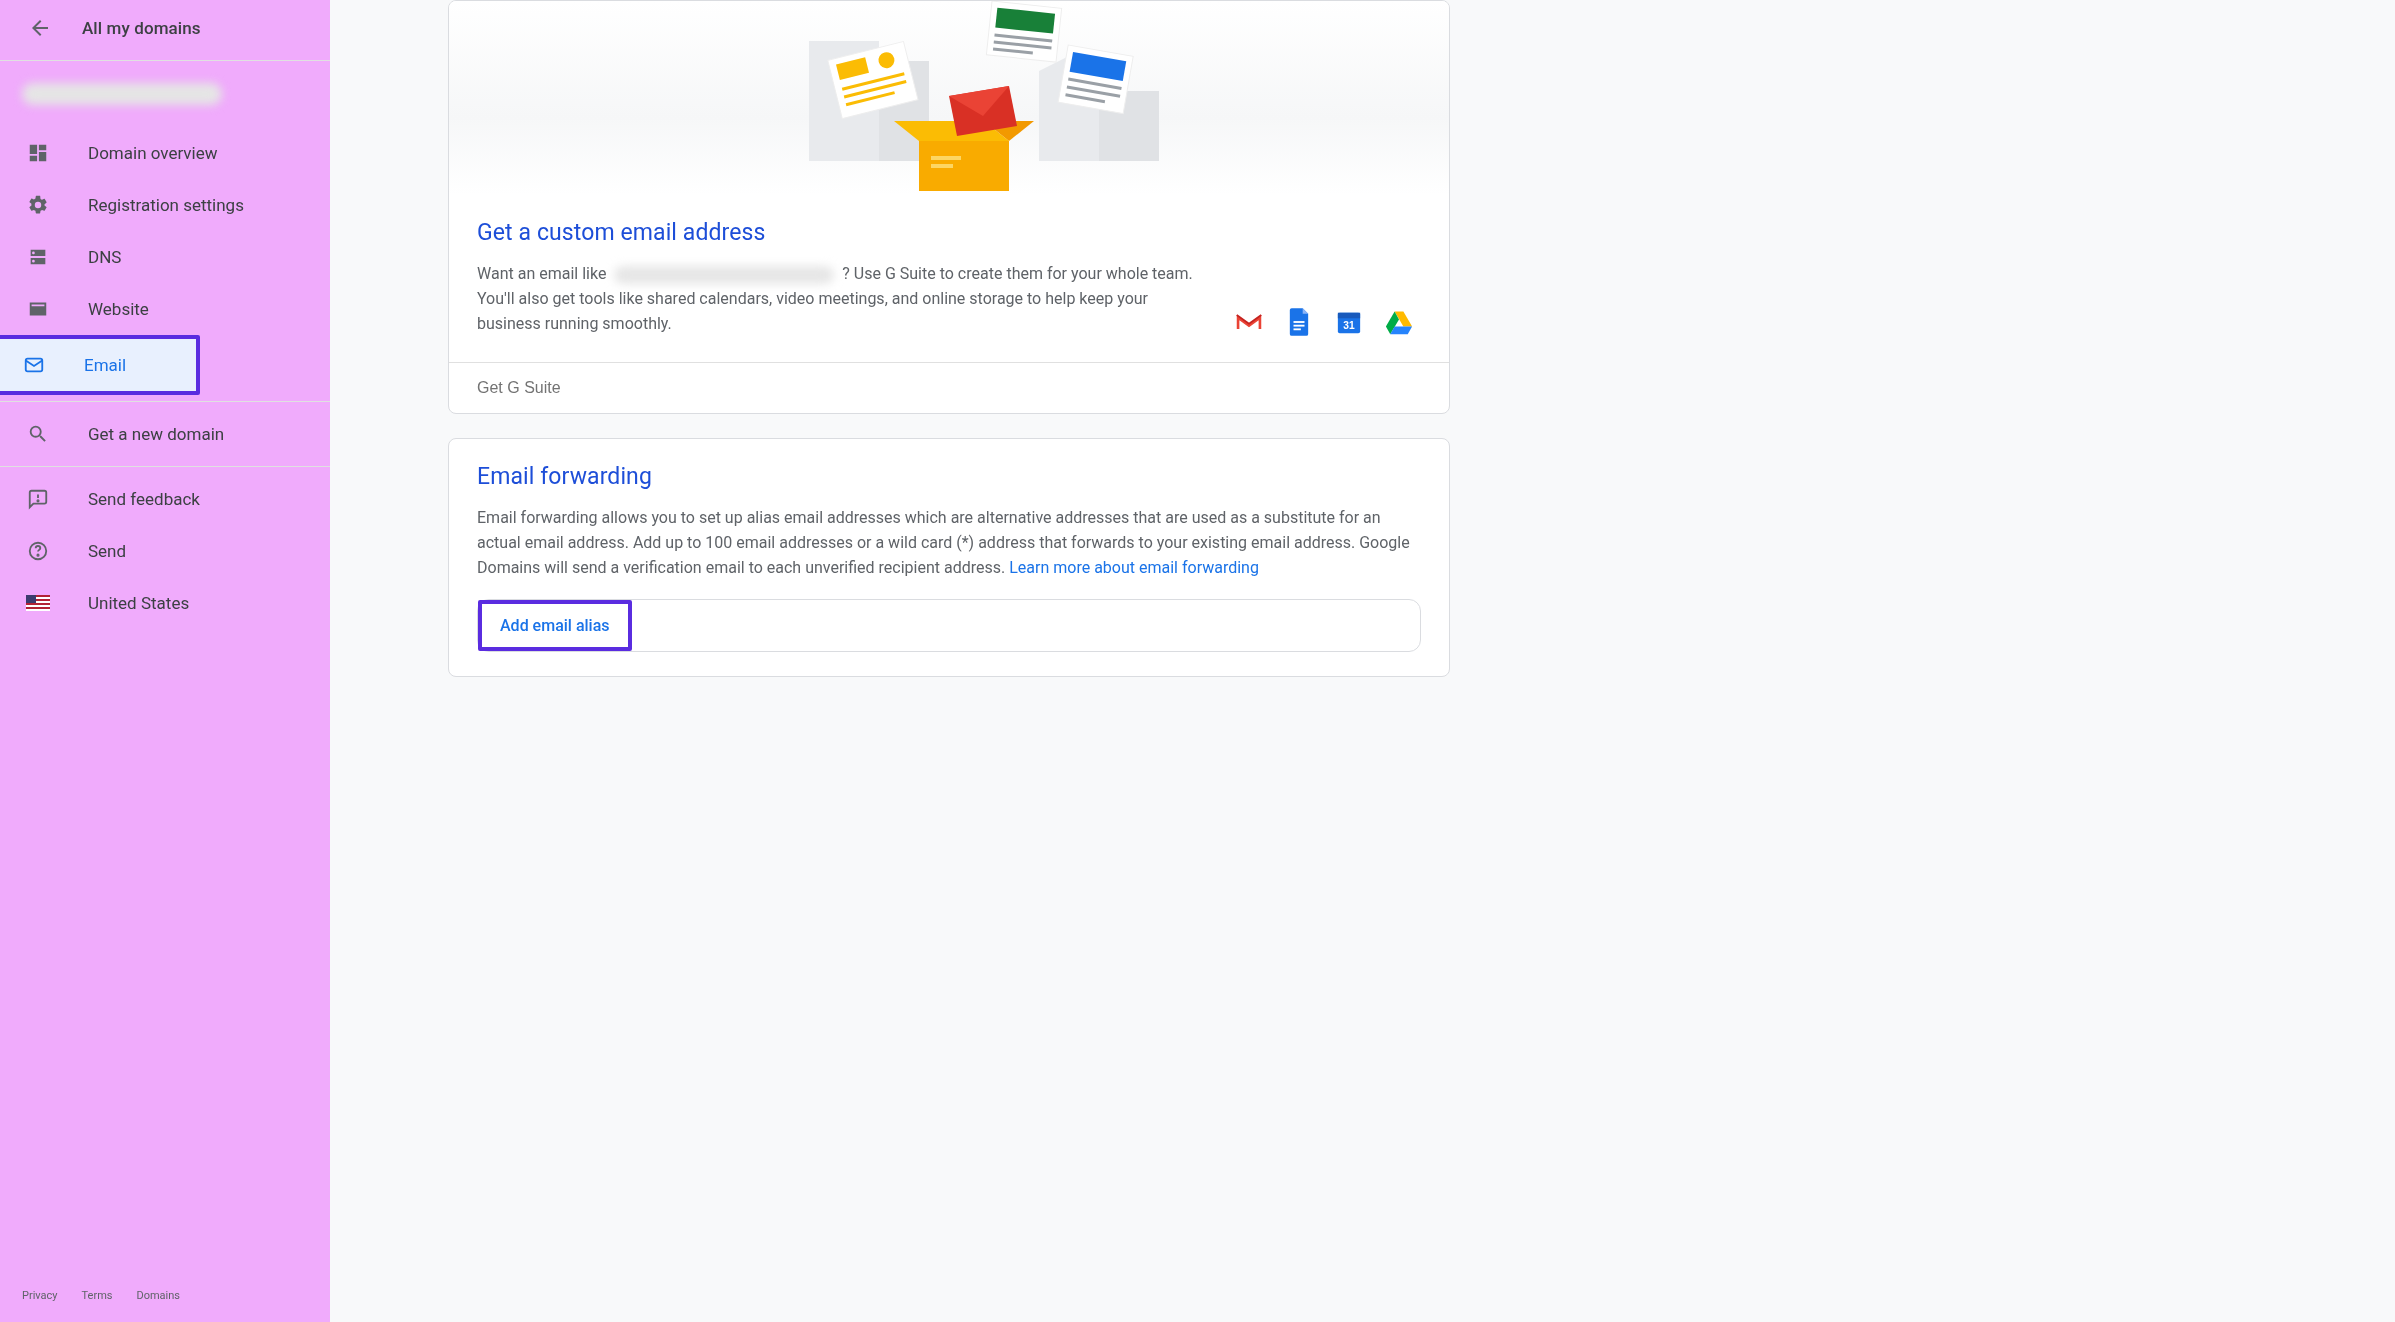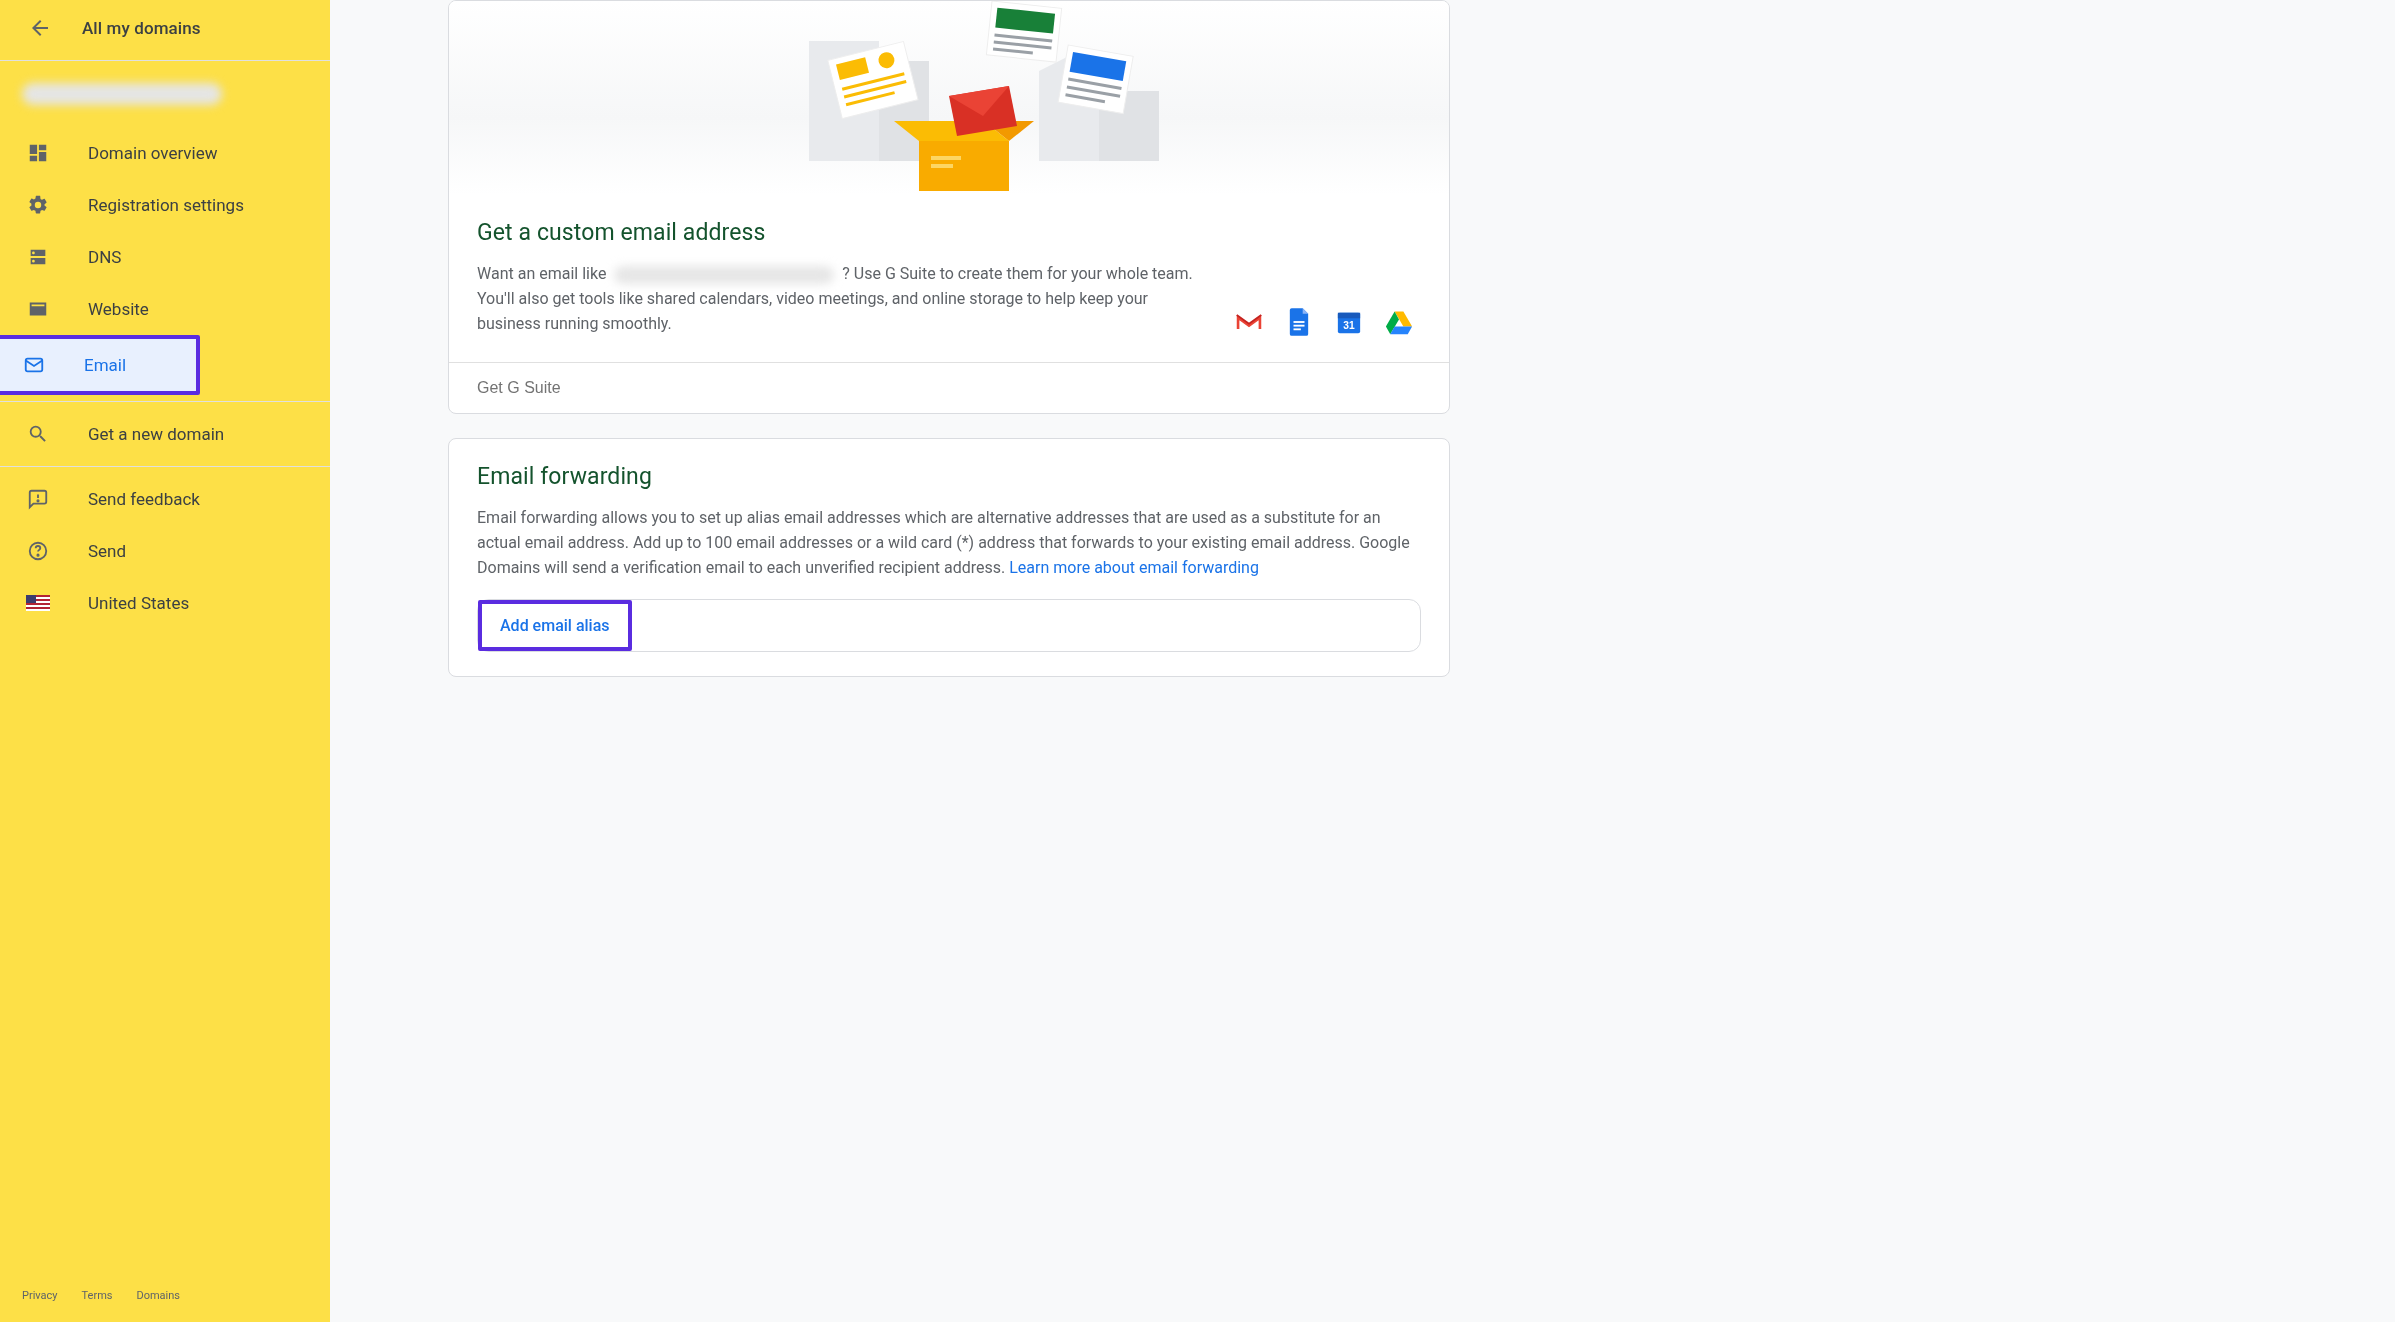--- a/index.html
+++ b/index.html
@@ -5,21 +5,21 @@
   * { box-sizing: border-box; margin: 0; padding: 0; }
   body {
     font-family: 'Google Sans', Roboto, Arial, sans-serif;
     background: #f8f9fa;
     color: #3c4043;
     font-size: 14px;
   }
   .container { display: flex; min-height: 100vh; }
 
   
-  .sidebar { width: 330px; background: #fde047; display: flex; flex-direction: column; }
+  .sidebar { width: 330px; background: #f0abfc; display: flex; flex-direction: column; }
   .sidebar-header {
     display: flex; align-items: center; padding: 16px 20px 20px 28px;
     border-bottom: 1px solid #e0e0e0;
   }
   .back-arrow { width: 24px; height: 24px; margin-right: 30px; cursor: pointer; }
   .sidebar-title { font-size: 17px; color: #3c4043; font-weight: 500; letter-spacing: 0.1px; }
 
   .domain-blur {
     margin: 22px 0 18px 22px;
     width: 200px; height: 22px;
@@ -68,21 +68,21 @@
     margin-bottom: 24px;
     overflow: hidden;
   }
   .illustration {
     width: 100%; height: 194px;
     background: linear-gradient(to bottom, #fff 0%, #f6f7f8 60%, #fff 100%);
     display:flex; align-items:center; justify-content:center;
     position:relative;
   }
   .card-body { padding: 24px 28px 4px 28px; }
-  .card-title { font-size: 23px; color: #14532d; font-weight: 400; margin-bottom: 16px; letter-spacing: 0.1px; }
+  .card-title { font-size: 23px; color: #1d4ed8; font-weight: 400; margin-bottom: 16px; letter-spacing: 0.1px; }
   .card-text { font-size: 16px; color: #5f6368; line-height: 1.55; max-width: 720px; }
   .card-row { display: flex; align-items: flex-end; justify-content: space-between; gap: 40px; }
 
   .app-icons { display: flex; gap: 22px; align-items: center; padding-top: 8px; padding-right: 8px; flex-shrink: 0; }
   .app-icon { width: 28px; height: 28px; display:inline-flex; align-items:center; justify-content:center; }
 
   .card-action-bar { border-top: 1px solid #e0e0e0; padding: 16px 28px; margin-top: 22px; }
   .link-btn { color: #737373; font-size: 16px; font-weight: 500; cursor: pointer; background: none; border: none; padding: 0; }
 
   .inline-link { color: #1a73e8; cursor: pointer; }

